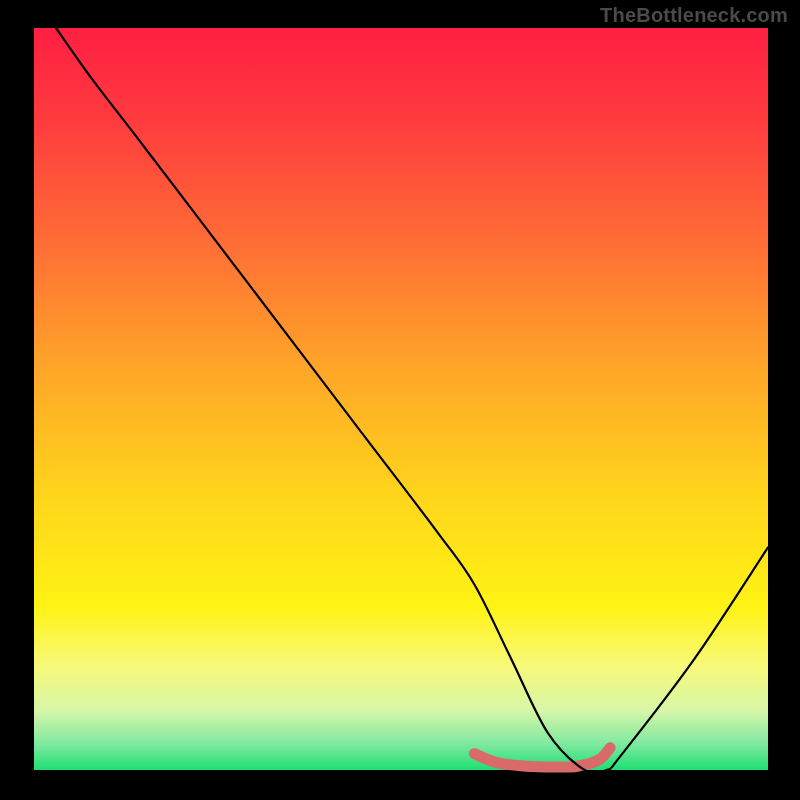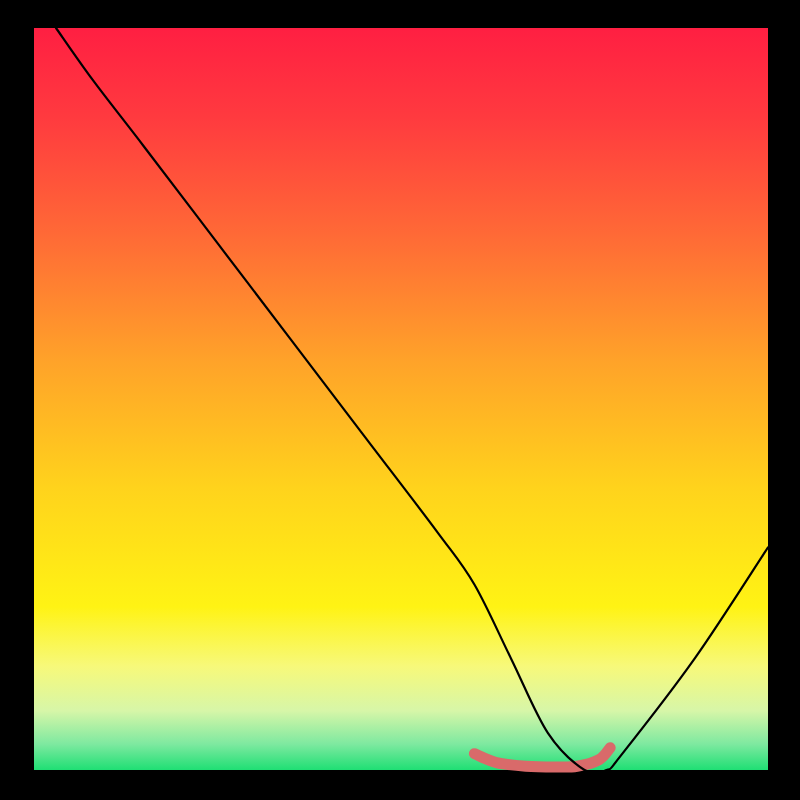--- a/index.html
+++ b/index.html
@@ -27,20 +27,21 @@
     z-index: 3;
   }
   svg {
     display: block;
   }
 </style>
 </head>
 <body>
 
 <div class="wrap">
+  <div class="watermark">TheBottleneck.com</div>
   <svg id="chart-svg" width="800" height="800" viewBox="0 0 800 800">
     <defs>
       <linearGradient id="bg-grad" x1="0" y1="0" x2="0" y2="1">
           <stop offset="0%" stop-color="#ff1f42"></stop>
           <stop offset="12%" stop-color="#ff3a3f"></stop>
           <stop offset="28.000000000000004%" stop-color="#ff6a36"></stop>
           <stop offset="45%" stop-color="#ffa329"></stop>
           <stop offset="62%" stop-color="#ffd31c"></stop>
           <stop offset="78%" stop-color="#fff314"></stop>
           <stop offset="86%" stop-color="#f7f97a"></stop>

